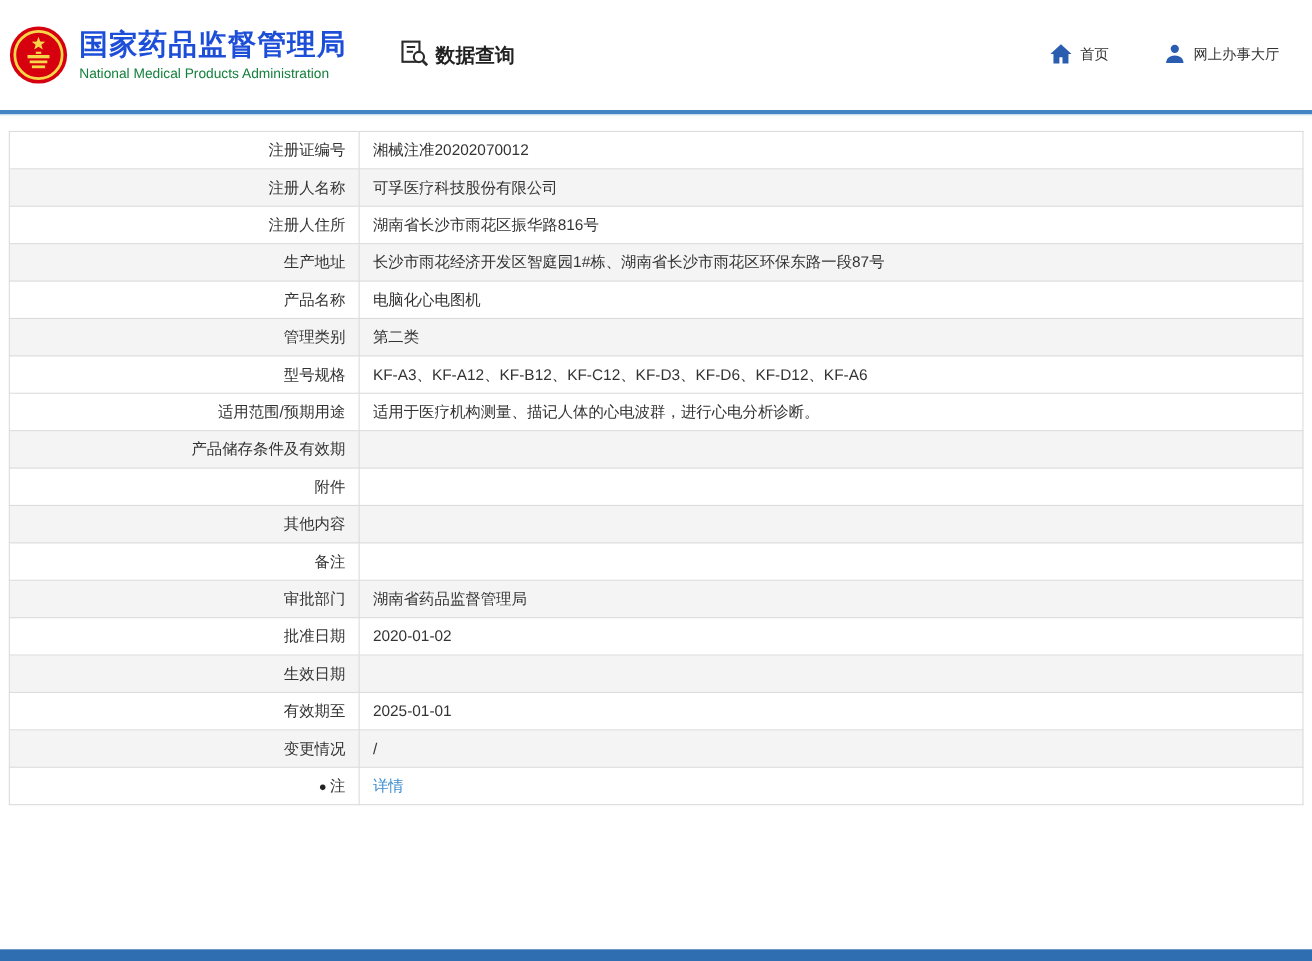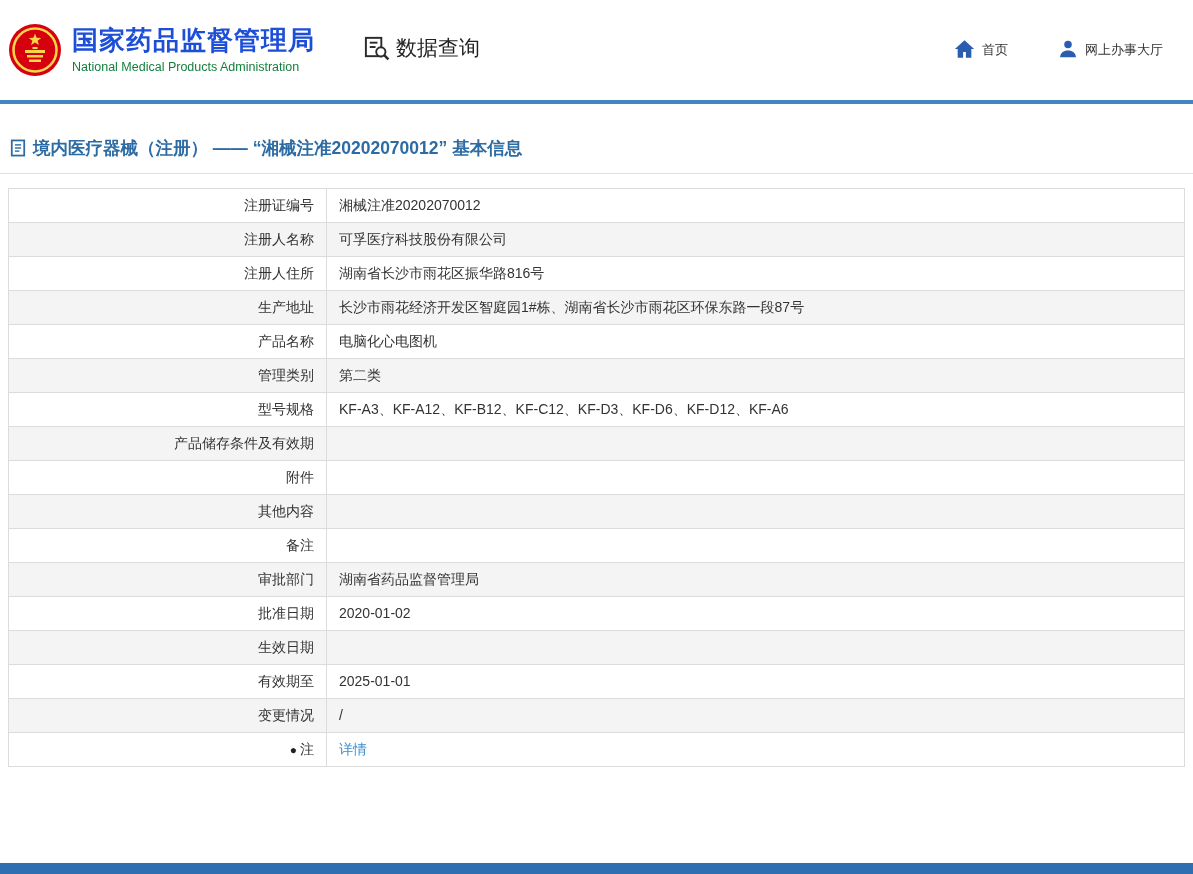--- a/index.html
+++ b/index.html
@@ -11,21 +11,21 @@
     display: flex; flex-direction: column; overflow: hidden;
   }
 
   
   .site-header { height: 100px; display: flex; align-items: center; padding-left: 8px; flex: 0 0 auto; }
   .brand { display: flex; align-items: center; gap: 10px; text-decoration: none; cursor: pointer; }
   .emblem svg { display: block; }
   .brand-text { display: flex; flex-direction: column; }
   .org-cn { font-size: 26px; font-weight: bold; color: #1d4ed8; letter-spacing: 1px; line-height: 1.1; }
   .org-en { font-size: 12.5px; color: #15803d; margin-top: 5px; }
-  .data-query { display: flex; gap: 6px; margin-left: 48px; font-size: 21px; color: #222; font-weight: 400; cursor: pointer; }
+  .data-query { display: flex; align-items: center; gap: 6px; margin-left: 48px; font-size: 18px; color: #222; font-weight: 700; cursor: pointer; }
   .top-nav { margin-left: auto; display: flex; gap: 50px; padding-right: 30px; }
   .nav-item { display: flex; flex-direction: row; align-items: center; gap: 7px; text-decoration: none; color: #333; font-size: 13px; cursor: pointer; }
   .header-rule { height: 4px; background: #4285c2; flex: 0 0 auto; }
 
   
   main { flex: 1 1 auto; }
   .page-title-row { display: flex; align-items: center; gap: 7px; margin: 32px 0 13px 10px; color: #2c6ba3; font-size: 17.5px; font-weight: bold; }
   .page-title-row svg { flex: 0 0 auto; }
   .title-divider { height: 1px; background: #d6e3ef; }
 
@@ -92,29 +92,20 @@
         </svg>
       </span>
       <span class="nav-label">网上办事大厅</span>
     </a>
   </nav>
 </header>
 
 <div class="header-rule"></div>
 
 <main>
-  <div class="page-title-row">
-    <svg width="16" height="18" viewBox="0 0 18 20">
-      <rect x="2" y="1.5" width="14" height="17" fill="none" stroke="#2c6ba3" stroke-width="2"></rect>
-      <line x1="5.5" y1="6.5" x2="12.5" y2="6.5" stroke="#2c6ba3" stroke-width="1.6"></line>
-      <line x1="5.5" y1="10" x2="12.5" y2="10" stroke="#2c6ba3" stroke-width="1.6"></line>
-      <line x1="5.5" y1="13.5" x2="10.5" y2="13.5" stroke="#2c6ba3" stroke-width="1.6"></line>
-    </svg>
-    <span>境内医疗器械（注册） —— “湘械注准20202070012” 基本信息</span>
-  </div>
   <div class="title-divider"></div>
 
   <table class="info-table" id="info-table">
     <tbody>
         <tr>
           <td class="label-cell">注册证编号</td>
           <td class="value-cell">湘械注准20202070012</td>
         </tr>
         <tr class="alt">
           <td class="label-cell">注册人名称</td>
@@ -132,20 +123,24 @@
           <td class="label-cell">产品名称</td>
           <td class="value-cell">电脑化心电图机</td>
         </tr>
         <tr class="alt">
           <td class="label-cell">管理类别</td>
           <td class="value-cell">第二类</td>
         </tr>
         <tr>
           <td class="label-cell">型号规格</td>
           <td class="value-cell">KF-A3、KF-A12、KF-B12、KF-C12、KF-D3、KF-D6、KF-D12、KF-A6</td>
+        </tr>
+        <tr>
+          <td class="label-cell">适用范围/预期用途</td>
+          <td class="value-cell">适用于医疗机构测量、描记人体的心电波群，进行心电分析诊断。</td>
         </tr>
         <tr class="alt">
           <td class="label-cell">产品储存条件及有效期</td>
           <td class="value-cell"></td>
         </tr>
         <tr>
           <td class="label-cell">附件</td>
           <td class="value-cell"></td>
         </tr>
         <tr class="alt">

